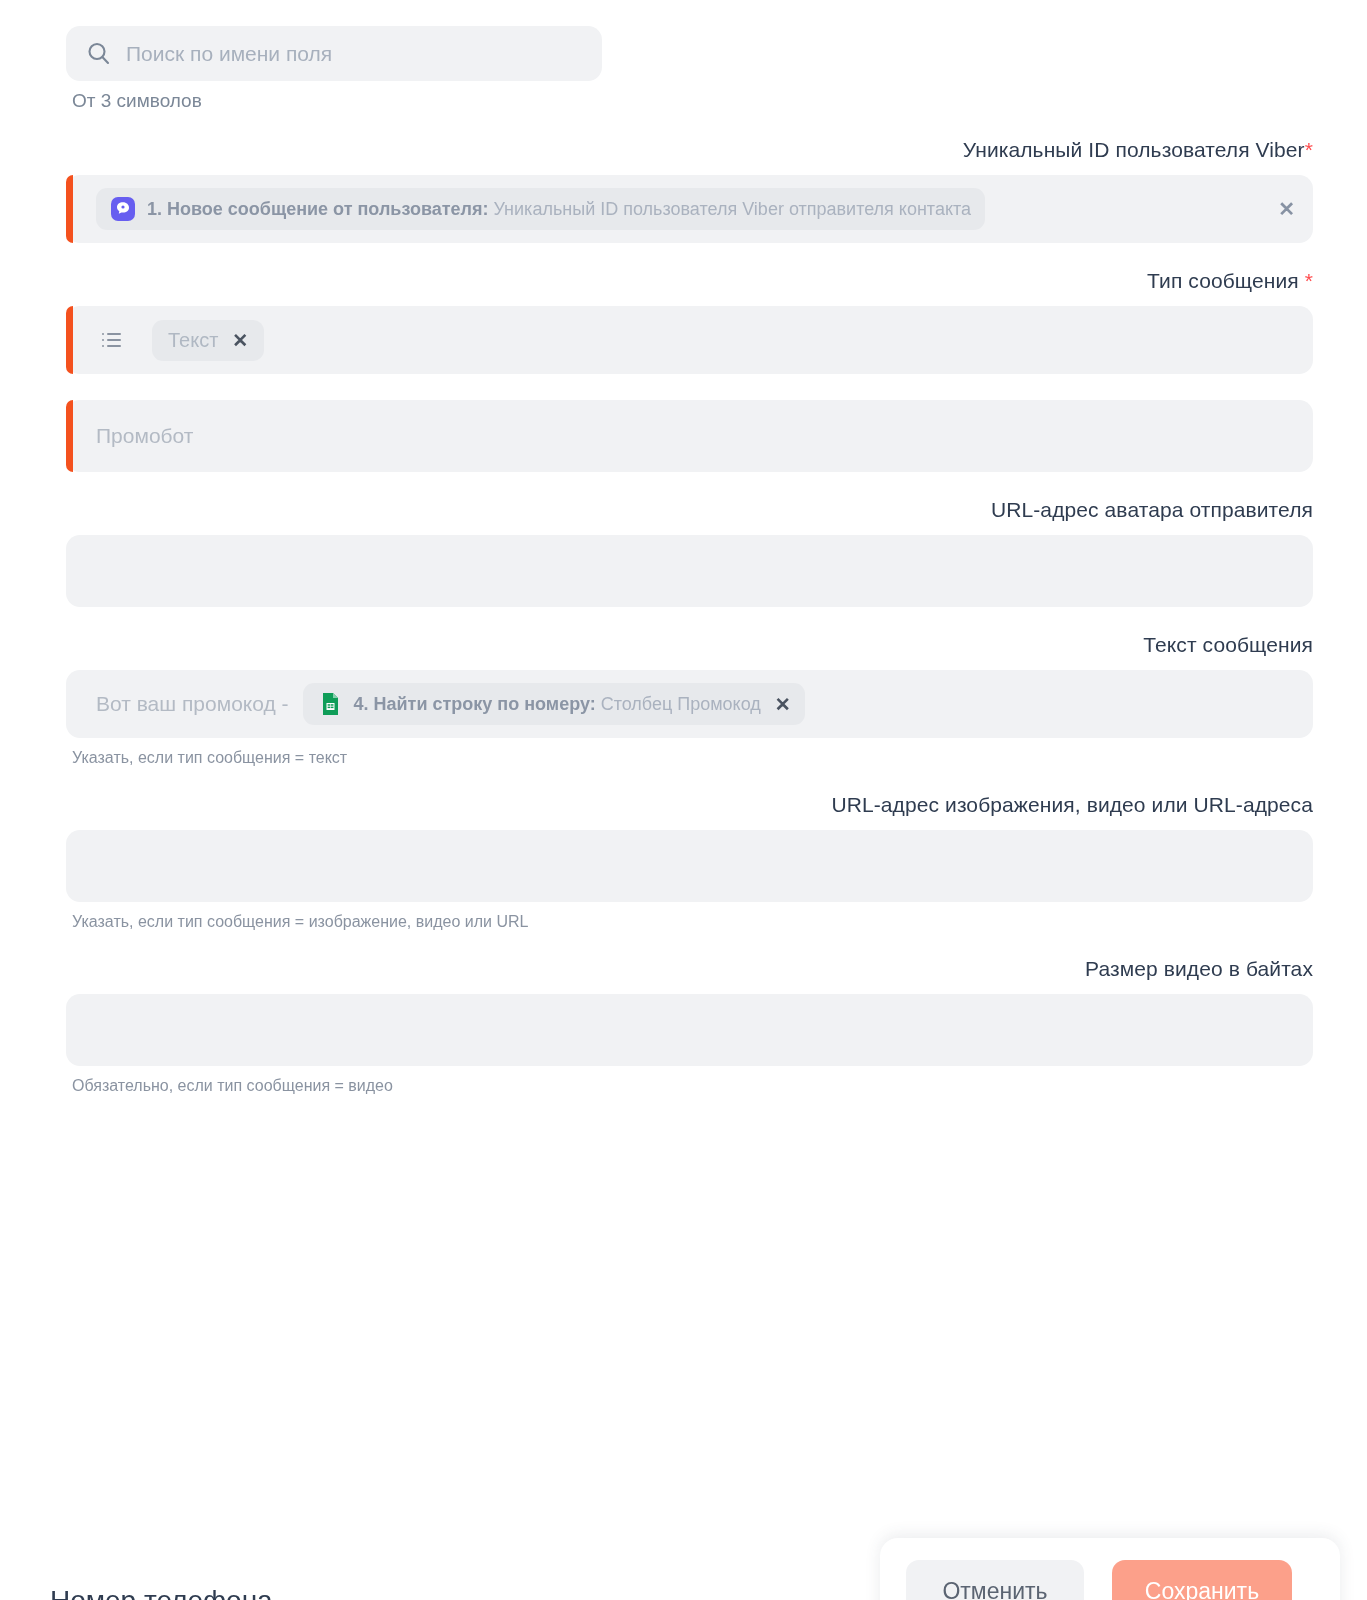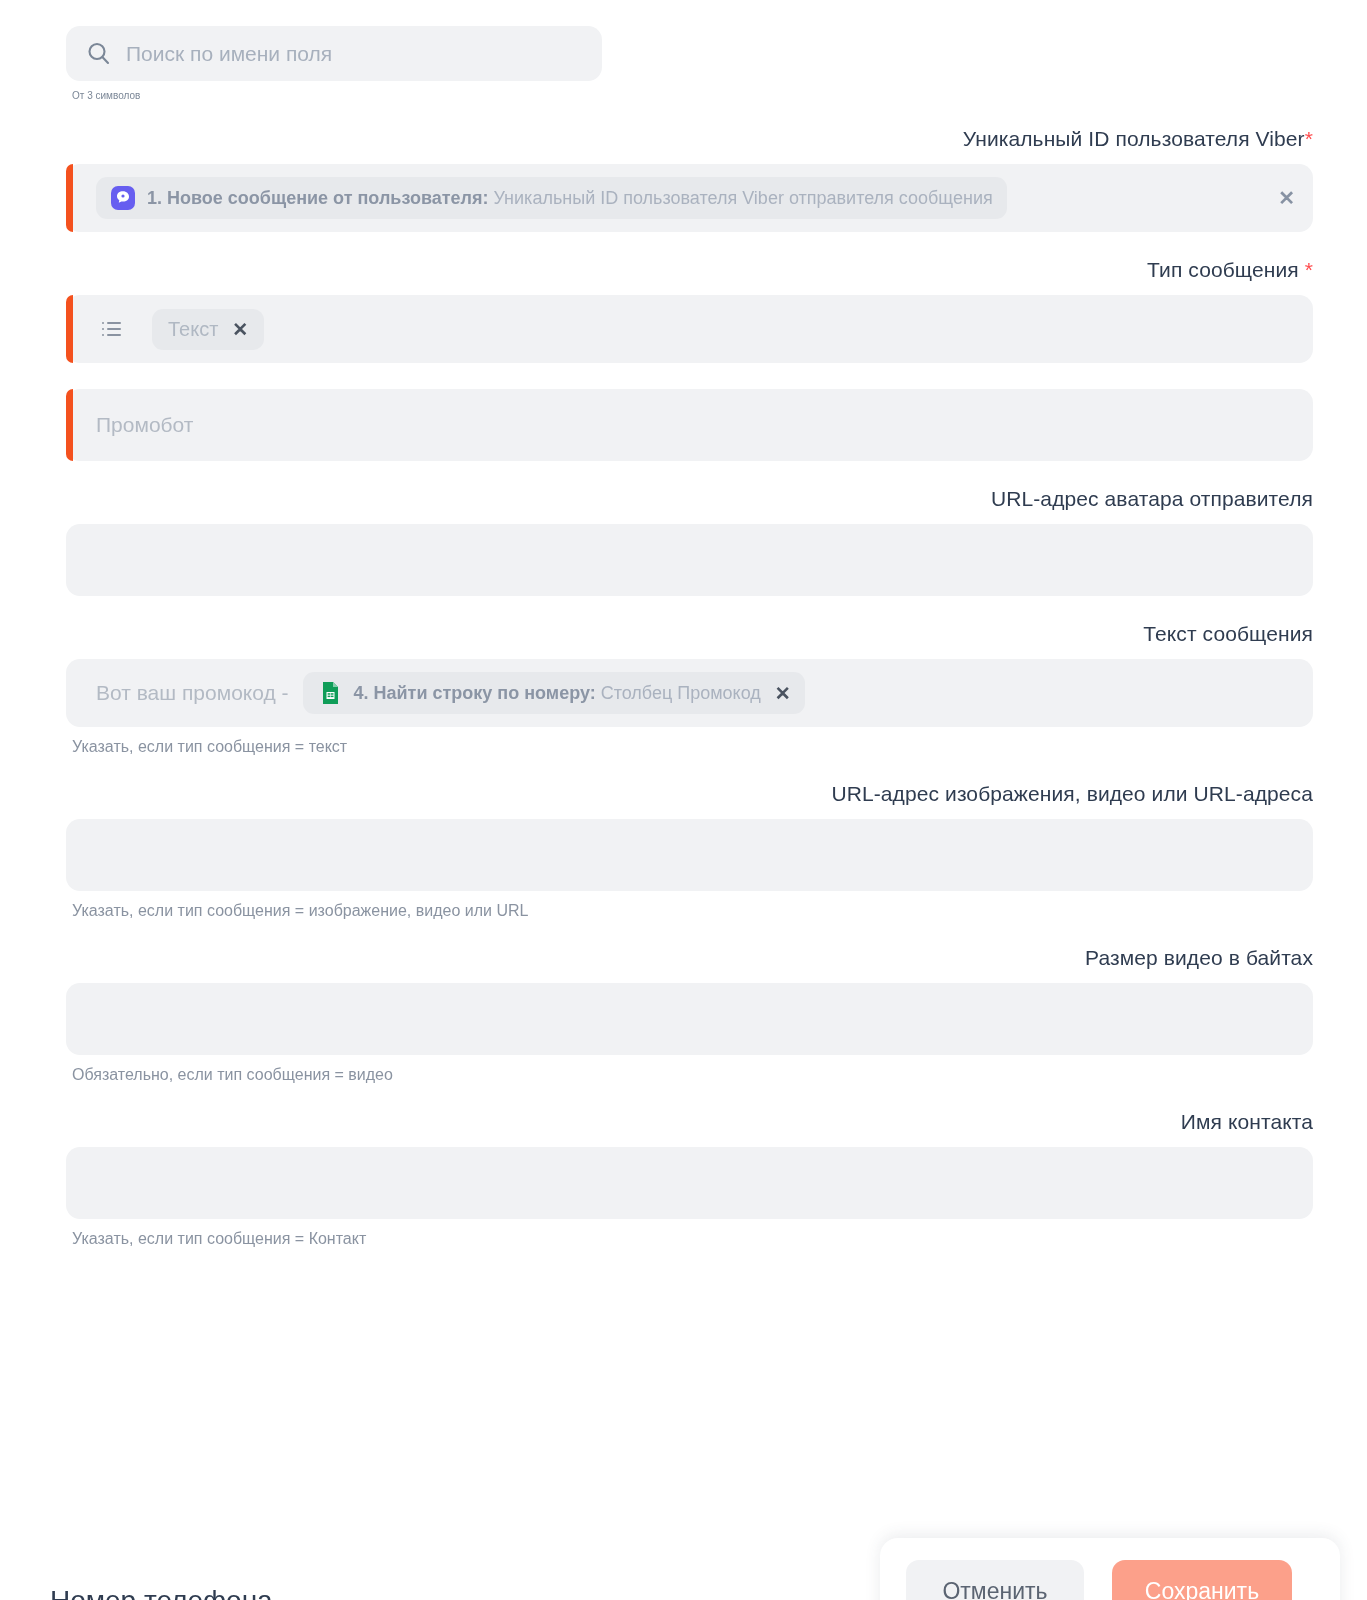--- a/index.html
+++ b/index.html
@@ -34,21 +34,21 @@
   .search-icon svg { display:block; width:30px; height:30px; }
   .search-input {
     border: 0; background: transparent; outline: none;
     font-family: "Liberation Sans", sans-serif;
     font-size: 21px; color: #3b4a61; width: 100%;
   }
   .search-input::placeholder { color: #a7b0bd; }
 
   .search-hint {
     margin: 9px 0 4px 6px;
-    font-size: 10px;
+    font-size: 19px;
     color: #7b8797;
   }
 
   
   .field { margin-top: 26px; }
   .field-label {
     font-size: 21px;
     color: #2f3c50;
     margin-bottom: 13px;
     letter-spacing: .1px;
@@ -204,21 +204,21 @@
     <div class="control required">
       <span class="chip">
         <span class="chip-icon">
           <svg width="26" height="26" viewBox="0 0 26 26">
             <rect x="1" y="1" width="24" height="24" rx="7" fill="#675ef0"></rect>
             <path d="M13 6.3c-3.5 0-6 2-6 4.9 0 1.7.9 3.1 2.3 3.9l-.5 2.6 2.6-1.3c.5.1 1.1.2 1.6.2 3.5 0 6-2 6-4.9s-2.5-5.4-6-5.4z" fill="#ffffff"></path>
             <circle cx="13" cy="11" r="1.6" fill="#675ef0"></circle>
           </svg>
         </span>
         <span class="chip-strong">1. Новое сообщение от пользователя:</span>
-        <span class="chip-rest">Уникальный ID пользователя Viber отправителя сообщения</span>
+        <span class="chip-rest">Уникальный ID пользователя Viber отправителя контакта</span>
       </span>
       <span class="field-x">✕</span>
     </div>
   </div>
 
   <div class="field">
     <div class="field-label"><span>Тип сообщения</span> <span class="req">*</span></div>
     <div class="control required">
       <span class="list-icon">
         <svg width="30" height="30" viewBox="0 0 30 30" stroke="#8a93a1" stroke-width="2" stroke-linecap="round">
@@ -277,25 +277,20 @@
     <div class="control tall"></div>
     <div class="field-hint">Указать, если тип сообщения = изображение, видео или URL</div>
   </div>
 
   <div class="field">
     <div class="field-label">Размер видео в байтах</div>
     <div class="control tall"></div>
     <div class="field-hint">Обязательно, если тип сообщения = видео</div>
   </div>
 
-  <div class="field">
-    <div class="field-label">Имя контакта</div>
-    <div class="control tall"></div>
-    <div class="field-hint">Указать, если тип сообщения = Контакт</div>
-  </div>
 
 </div>
 
 <div class="cut-label">Номер телефона</div>
 
 <div class="action-bar">
   <button class="btn btn-cancel">Отменить</button>
   <button class="btn btn-save">Сохранить</button>
 </div>
 

